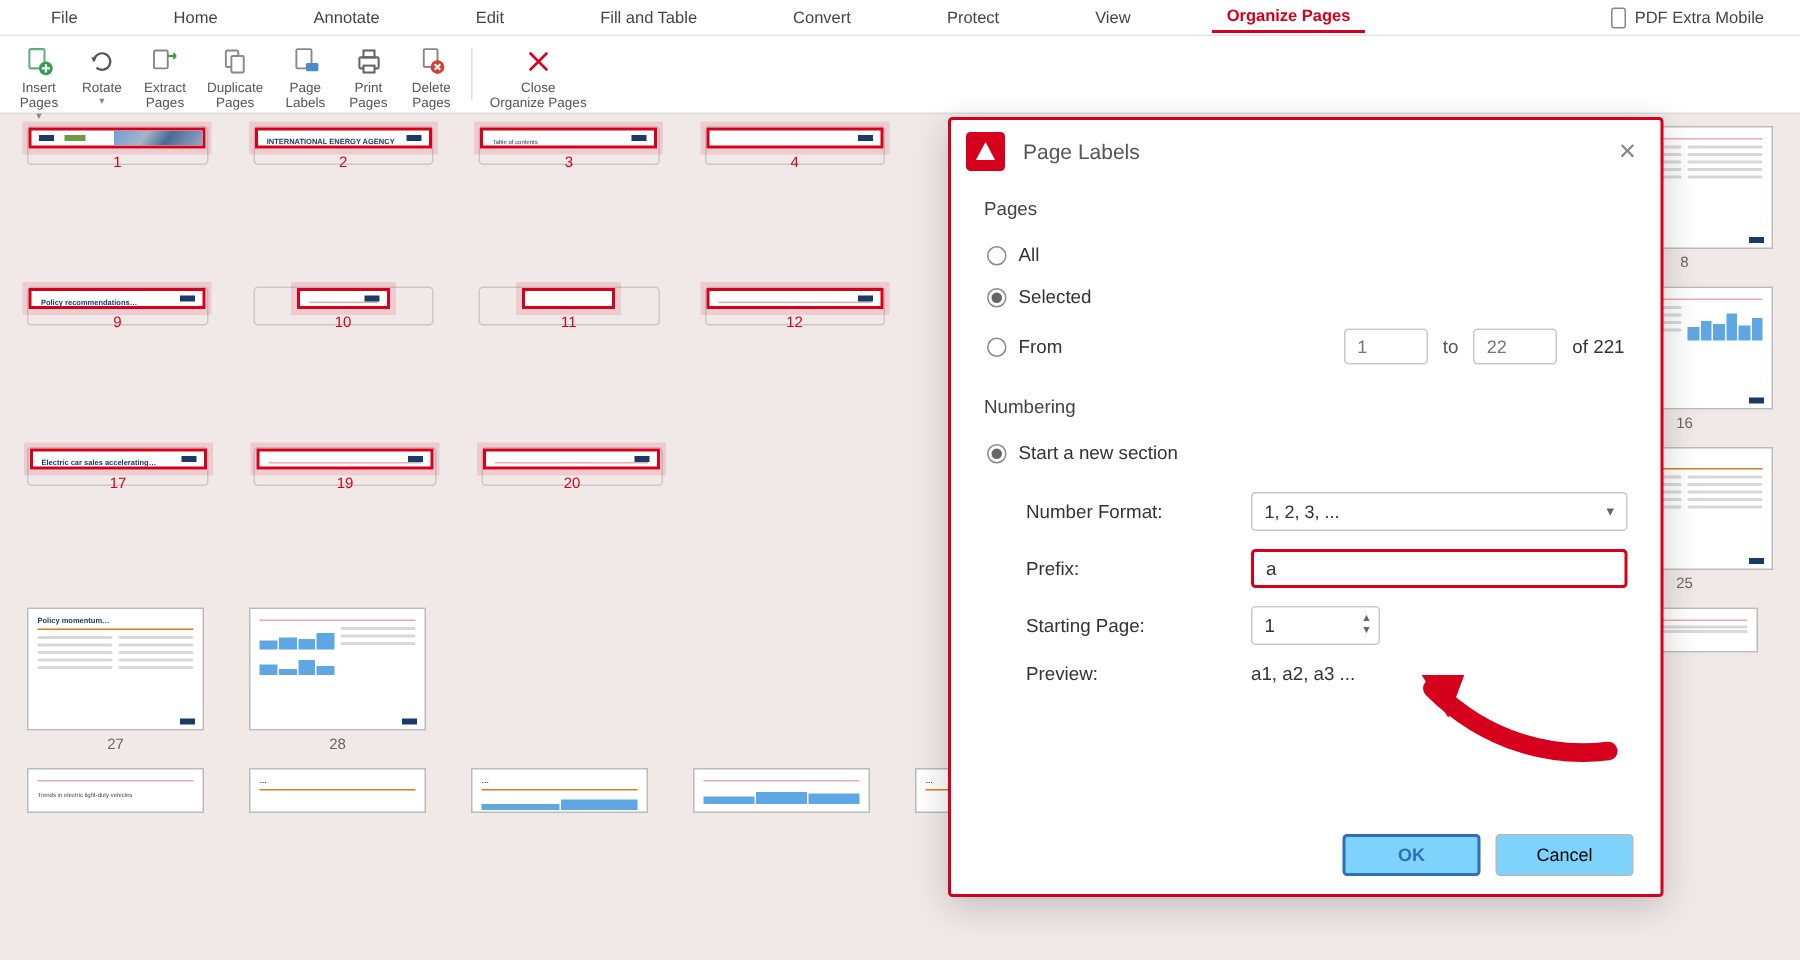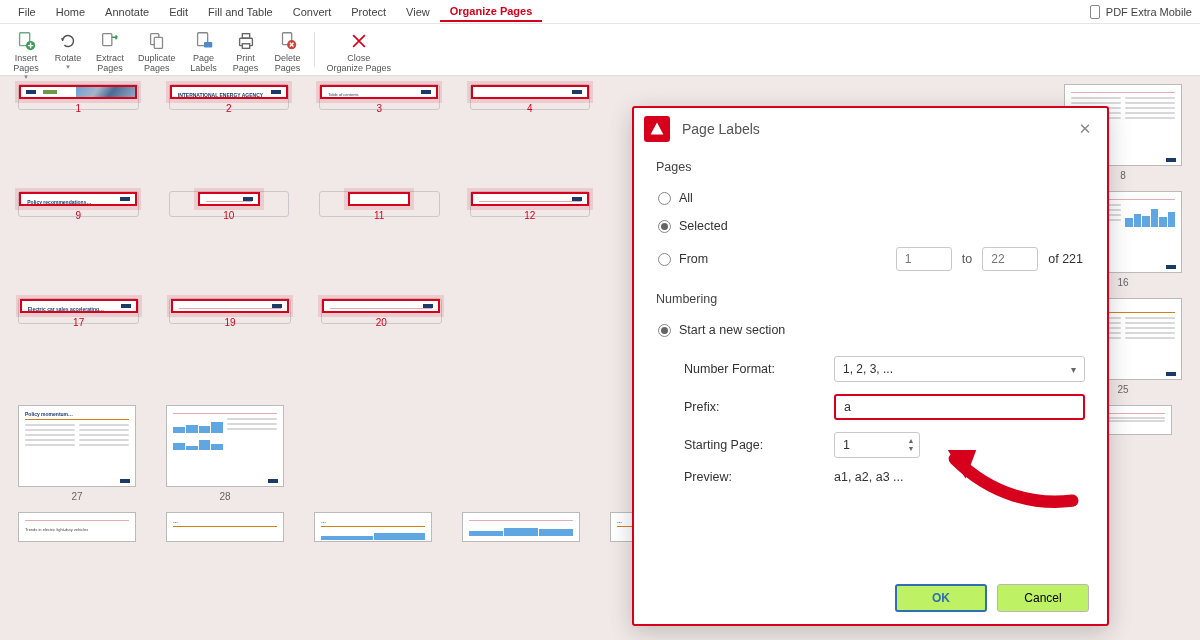--- a/index.html
+++ b/index.html
@@ -1,19 +1,19 @@
 <!DOCTYPE html>
 <html><head>
 <meta charset="utf-8">
 <style>
 * { box-sizing: border-box; margin: 0; padding: 0; font-family: "Segoe UI", Tahoma, sans-serif; }
 body { width: 1200px; height: 640px; background: #f0e9e8; overflow: hidden; position: relative; }
 
 
-.menubar { height: 24px; background: #fff; display: flex; align-items: center; padding: 0 8px; border-bottom: 1px solid #e5e5e5; }
+.menubar { height: 24px; background: #fff; display: flex; align-items: center; padding: 0 24px; border-bottom: 1px solid #e5e5e5; gap: 44px; }
 .menubar .mi { font-size: 11px; color: #444; padding: 3px 10px; cursor: pointer; }
 .menubar .mi.active { color: #d6001c; border-bottom: 2px solid #d6001c; font-weight: 600; }
 .menubar .right { margin-left: auto; display: flex; align-items: center; font-size: 11px; color: #444; gap: 6px; }
 .menubar .phone-icon { width: 10px; height: 14px; border: 1px solid #888; border-radius: 2px; display: inline-block; }
 
 
 .toolbar { height: 52px; background: #fff; display: flex; align-items: flex-start; padding: 4px 6px; gap: 2px; border-bottom: 1px solid #ddd; }
 .tbtn { display: flex; flex-direction: column; align-items: center; justify-content: center; padding: 2px 6px; cursor: pointer; min-width: 40px; }
 .tbtn .ic { width: 22px; height: 22px; display: flex; align-items: center; justify-content: center; }
 .tbtn .lbl { font-size: 9px; color: #555; text-align: center; line-height: 1.1; margin-top: 2px; }
@@ -38,21 +38,21 @@
 .p-logo  { position:absolute; bottom:3px; right:5px; width:10px; height:4px; background:#1a3a6a; }
 .p-logoL { position:absolute; bottom:3px; left:5px; width:10px; height:4px; background:#1a3a6a; }
 .p-photo { position:absolute; top:0; right:0; width:52%; height:100%; background:
   linear-gradient(125deg,#6ea0d4 0%,#a6b5c7 35%,#4a6b94 60%,#94a8c4 100%); }
 .p-bar   { display:flex; align-items:flex-end; gap:1px; height:22px; margin-top:2px; }
 .p-bar i { flex:1; background:#5fa7e3; }
 .p-mini  { height:3px; background:#9bc5ef; margin:2px 0; }
 
 
 .overlay { position:absolute; inset:0; pointer-events:none; }
-.modal { position:absolute; left:632px; top:78px; width:477px; height:520px; background:#fff; border:2px solid #d6001c; border-radius:3px; box-shadow:0 6px 24px rgba(0,0,0,.2); pointer-events:auto; display:flex; flex-direction:column;margin-top:28px; }
+.modal { position:absolute; left:632px; top:78px; width:477px; height:520px; background:#fff; border:2px solid #d6001c; border-radius:3px; box-shadow:0 6px 24px rgba(0,0,0,.2); pointer-events:auto; display:flex; flex-direction:column; }
 .mhdr { display:flex; align-items:center; padding:8px 10px; gap:12px; }
 .mhdr .logo { width:26px; height:26px; background:#d6001c; border-radius:3px; display:flex; align-items:center; justify-content:center; }
 .mhdr .logo::before { content:""; width:16px; height:16px; background:#fff; clip-path: polygon(50% 10%, 90% 85%, 10% 85%); }
 .mhdr .ttl { font-size:14px; color:#555; }
 .mhdr .xbtn { margin-left:auto; width:24px; height:24px; display:flex; align-items:center; justify-content:center; color:#888; font-size:15px; cursor:pointer; }
 .mbody { padding: 6px 22px 0 22px; font-size:12.5px; color:#333; flex:1; }
 .sec-h { font-size:12.5px; color:#444; margin: 4px 0 10px; }
 .radio-row { display:flex; align-items:center; gap:8px; padding:7px 2px; }
 .radio { width:13px; height:13px; border:1px solid #888; border-radius:50%; display:inline-flex; align-items:center; justify-content:center; }
 .radio.checked::after { content:""; width:7px; height:7px; background:#666; border-radius:50%; }
@@ -64,21 +64,21 @@
 .fld .flbl { width:150px; color:#333; }
 .sel { flex:1; height:26px; border:1px solid #c9c9c9; border-radius:3px; padding:0 8px; font-size:12px; display:flex; align-items:center; justify-content:space-between; cursor:pointer; }
 .sel .dd { color:#666; font-size:10px; }
 .txt { flex:1; height:26px; border:2px solid #d6001c; border-radius:3px; padding:0 8px; font-size:12.5px; display:flex; align-items:center; }
 .spin { width:86px; height:26px; border:1px solid #c9c9c9; border-radius:3px; display:flex; align-items:center; padding:0 0 0 8px; }
 .spin .sv { flex:1; font-size:12.5px; }
 .spin .ar { width:16px; display:flex; flex-direction:column; }
 .spin .ar span { font-size:7px; text-align:center; color:#666; line-height:8px; cursor:pointer; }
 .prev-val { font-size:12.5px; color:#333; }
 .mftr { padding:12px 18px; display:flex; justify-content:flex-end; gap:10px; }
-.btn { width:92px; height:28px; border:1px solid #b8b8b8; border-radius:3px; background:#bef264; font-size:12px; cursor:pointer; }
+.btn { width:92px; height:28px; border:1px solid #b8b8b8; border-radius:3px; background:#7dd3fc; font-size:12px; cursor:pointer; }
 .btn.primary { border:2px solid #2f6fb3; color:#2f6fb3; font-weight:600; }
 
 
 .arrow { position:absolute; left:930px; top:434px; width:160px; height:80px; pointer-events:none; }
 
 
 svg { display:block; }
 </style>
 </head>
 <body>

